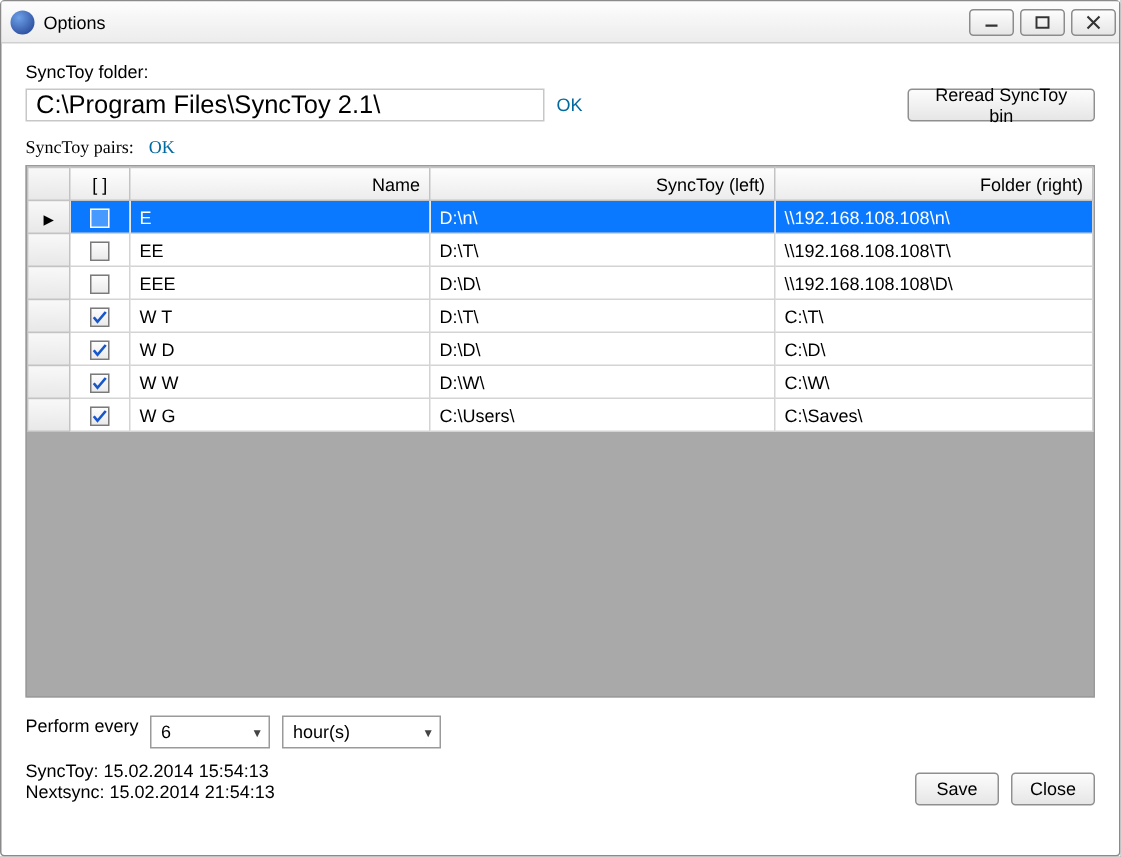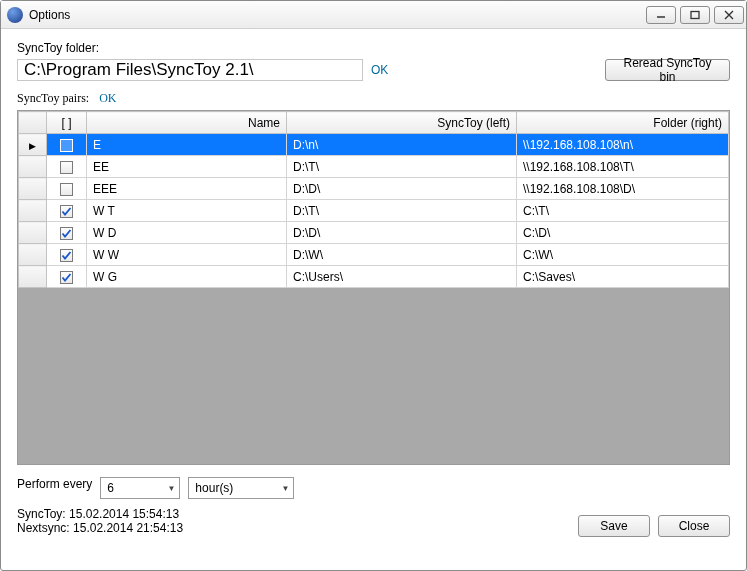--- a/index.html
+++ b/index.html
@@ -83,21 +83,21 @@
   .combo {
     height: 22px; border: 1px solid #9a9a9a; background: #fff;
     display: inline-flex; align-items: center; justify-content: space-between;
     padding: 0 4px 0 6px; font-size: 12px;
   }
   .combo .arrow { font-size: 8px; color: #444; margin-left: 6px;}
   .combo.num { width: 80px; }
   .combo.unit { width: 106px; }
   .info-line { margin-top: 8px; }
   .footer-btns { display:flex; gap:8px; justify-content:flex-end; margin-top:-20px;}
-  .footer-btns .btn { width: 72px; }
+  .footer-btns .btn { width: 56px; }
 </style>
 </head>
 <body>
 
 <div class="window">
   <div class="titlebar">
     <div class="appicon"></div>
     <div class="title">Options</div>
     <div class="spacer"></div>
     <div class="winbtn">

